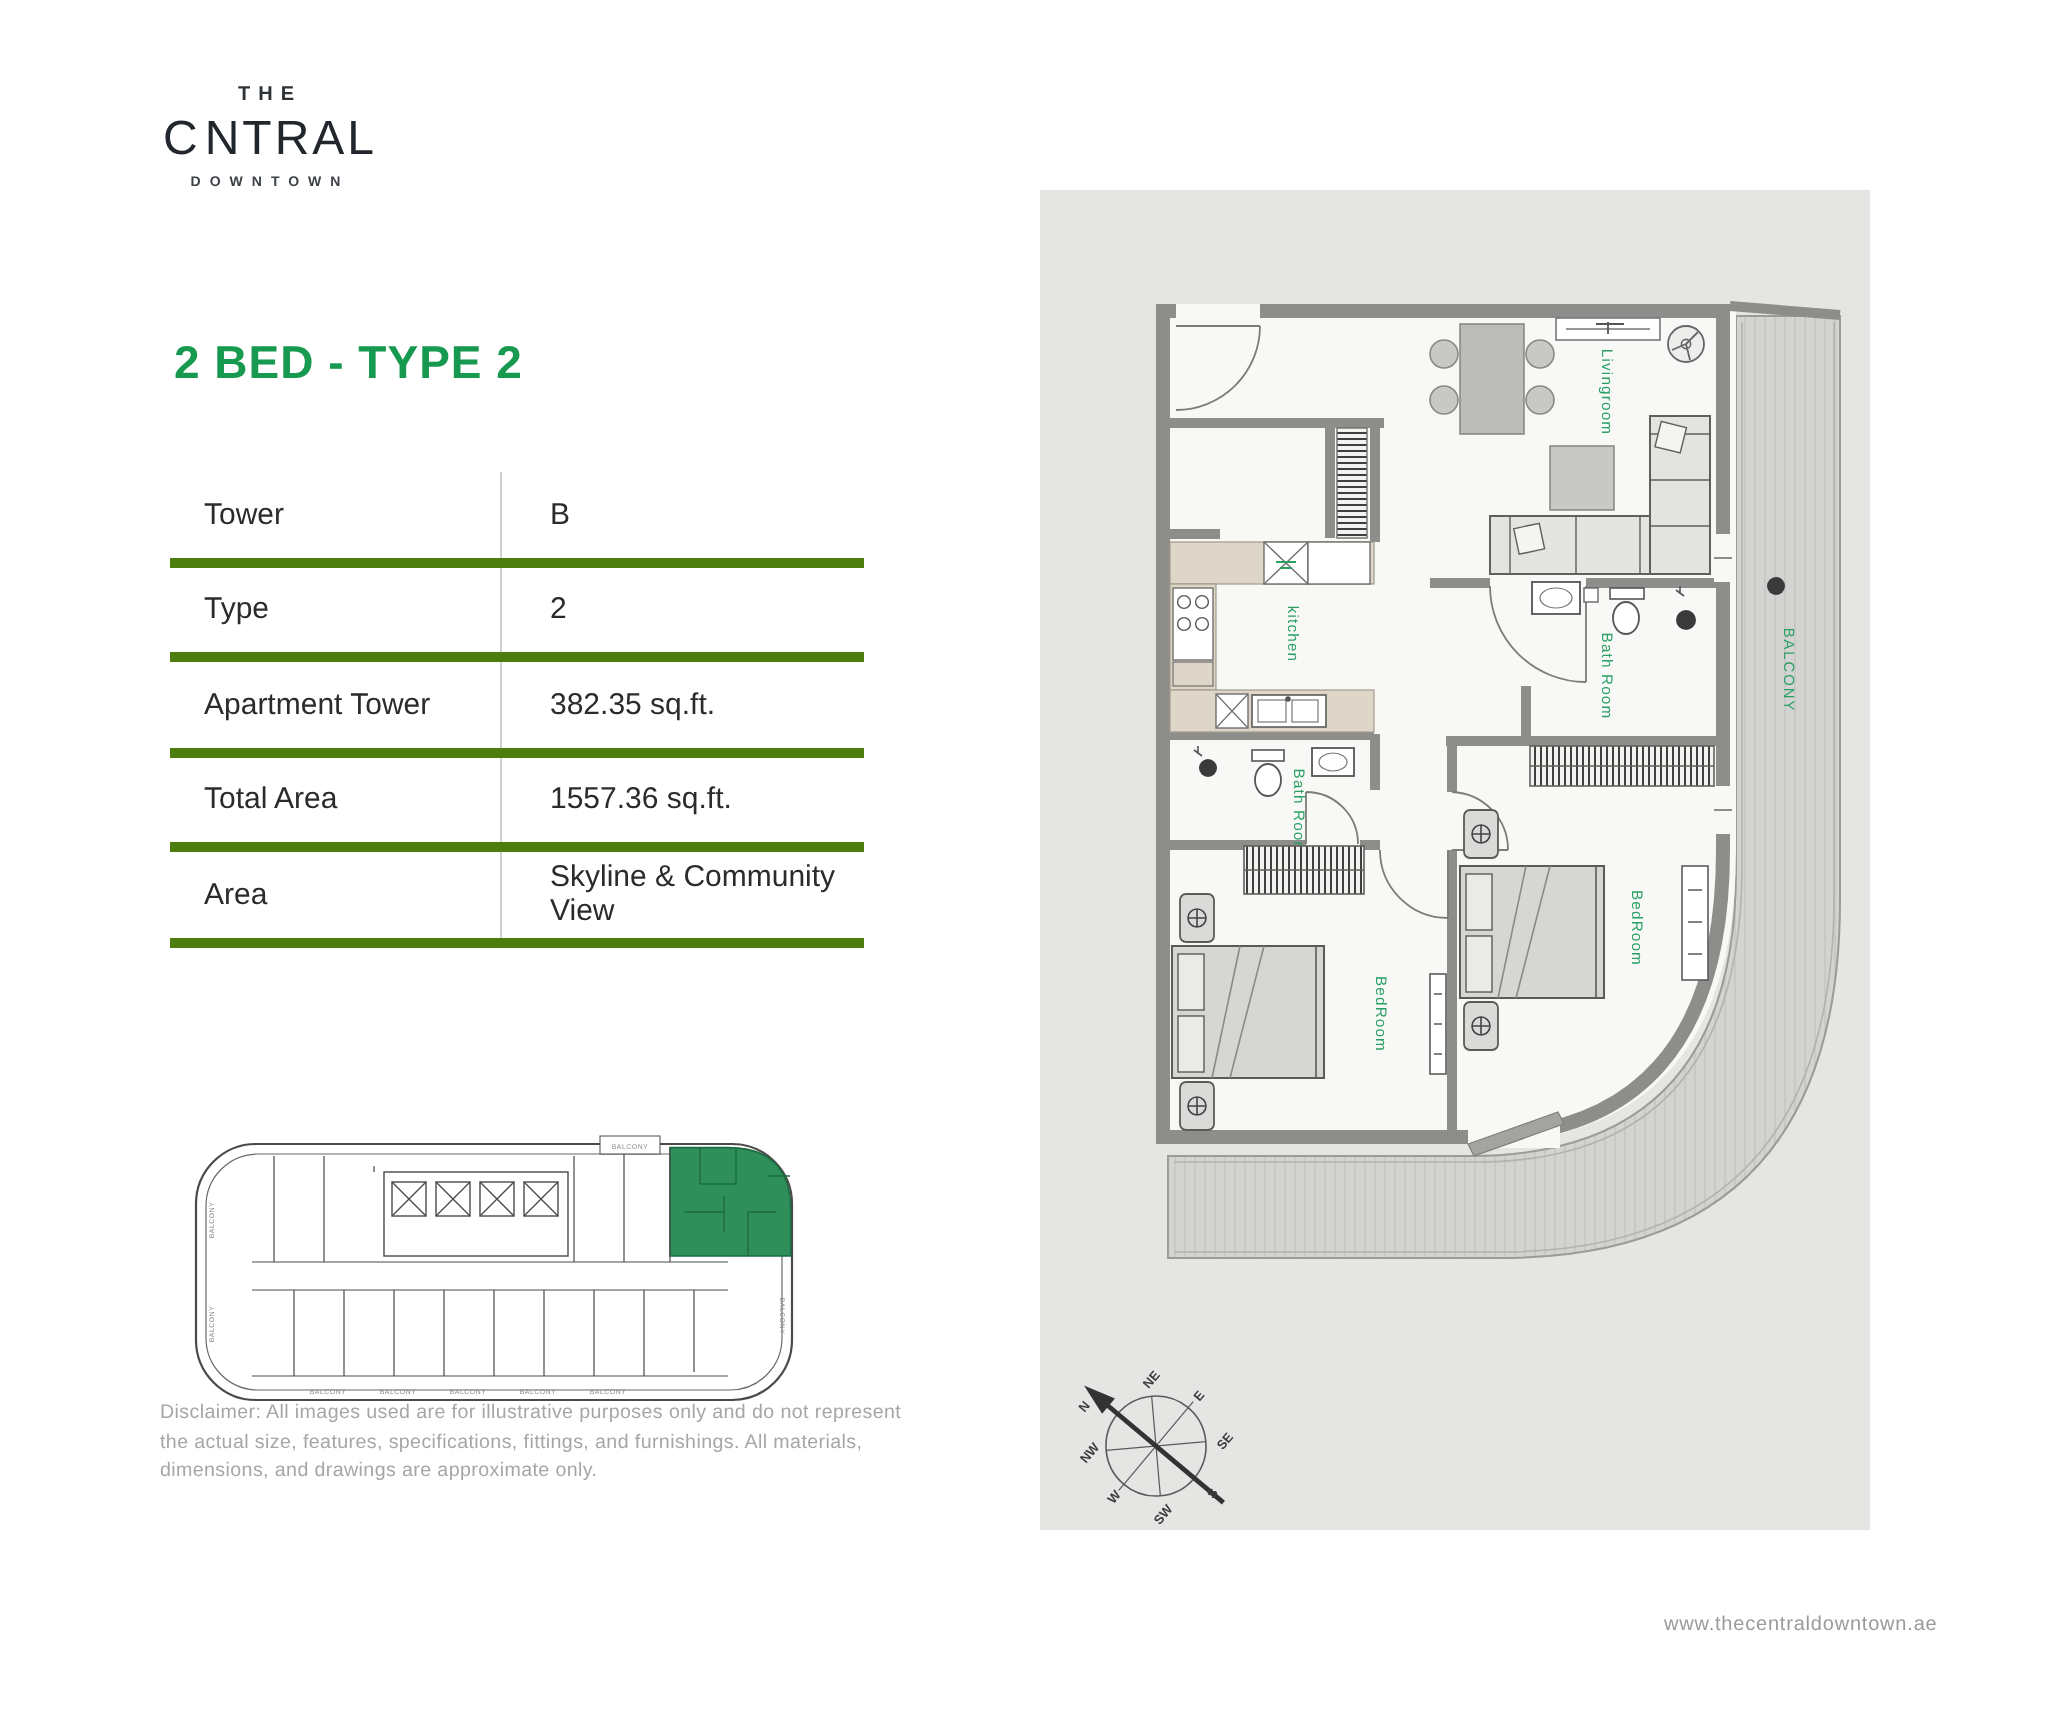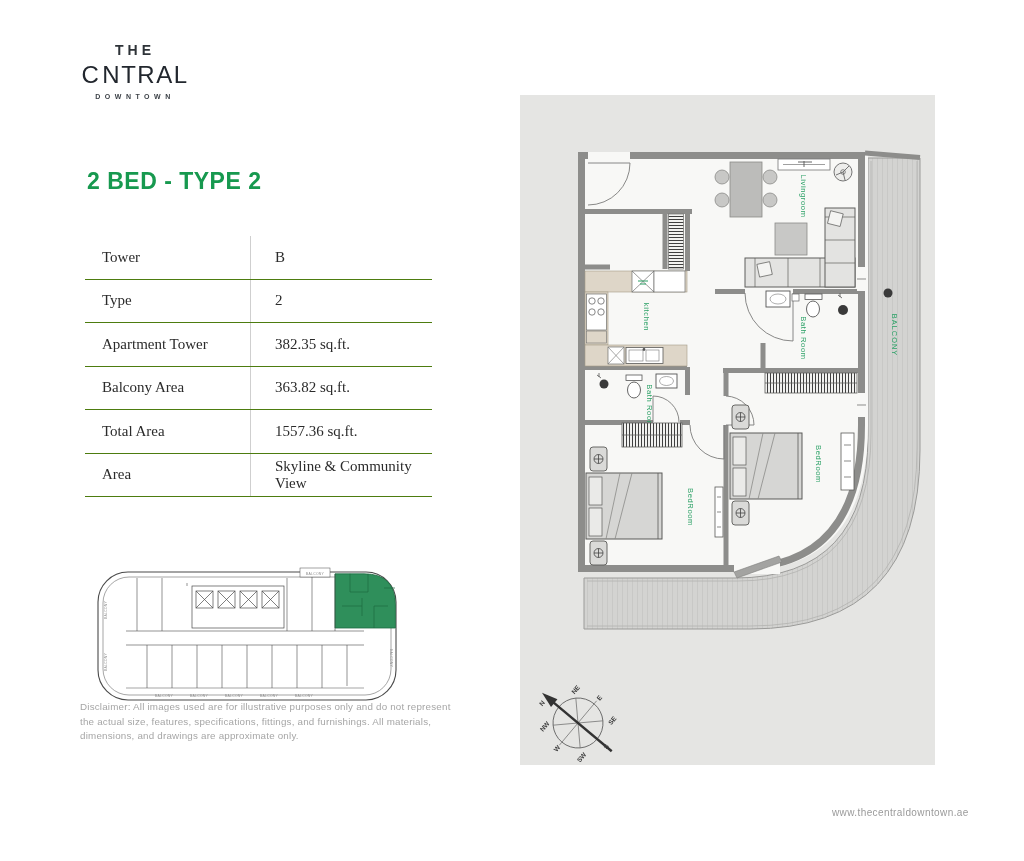--- a/index.html
+++ b/index.html
@@ -2,32 +2,32 @@
 <html><head>
 <meta charset="utf-8">
 <style>
   html,body{margin:0;padding:0;}
   body{
     width:1024px;height:861px;position:relative;background:#ffffff;
     font-family:"Liberation Sans","DejaVu Sans",sans-serif;overflow:hidden;
   }
   
   .logo{position:absolute;left:83px;top:42px;width:104px;text-align:center;}
-  .logo-the{font-size:14px;letter-spacing:4px;color:#2e3338;margin-bottom:3px;font-weight:600;}
+  .logo-the{font-size:10px;letter-spacing:4px;color:#2e3338;margin-bottom:3px;font-weight:600;}
   .logo-central{font-size:24px;color:#22272e;font-weight:500;letter-spacing:1.5px;
     display:flex;align-items:center;justify-content:center;}
   .logo-ebars{display:inline-block;width:13px;height:15px;margin:0 1px;
     background:repeating-linear-gradient(to bottom,#17994f 0 3.1px,transparent 3.1px 6px);}
   .logo-downtown{font-size:7px;letter-spacing:4.5px;color:#3c4147;margin-top:4px;font-weight:600;}
   
   .page-title{position:absolute;left:87px;top:168px;font-size:23px;font-weight:700;
     color:#17994f;letter-spacing:0.5px;}
   
   .spec-table{position:absolute;left:85px;top:236px;width:347px;}
-  .spec-row{display:flex;height:42.5px;align-items:stretch;border-bottom:1px solid #4d7c0f;font-family:Liberation Serif, serif;}
+  .spec-row{display:flex;height:42.5px;align-items:stretch;border-bottom:5px solid #4d7c0f;}
   .spec-label{width:148px;padding-left:17px;font-size:15px;color:#2b2b2b;
     display:flex;align-items:center;}
   .spec-value{flex:1;padding-left:24px;font-size:15px;color:#2b2b2b;
     border-left:1px solid #cfcfcf;display:flex;align-items:center;}
   
   .key-plan{position:absolute;left:92px;top:558px;}
   .disclaimer{position:absolute;left:80px;top:700px;width:372px;font-size:9.8px;
     color:#a6a6a6;line-height:1.5;letter-spacing:0.2px;}
   .website{position:absolute;left:832px;top:807px;font-size:10px;color:#9a9a9a;letter-spacing:0.4px;}
   
@@ -60,24 +60,20 @@
     <div class="spec-label">Tower</div>
     <div class="spec-value">B</div>
   </div>
   <div class="spec-row">
     <div class="spec-label">Type</div>
     <div class="spec-value">2</div>
   </div>
   <div class="spec-row">
     <div class="spec-label">Apartment Tower</div>
     <div class="spec-value">382.35 sq.ft.</div>
-  </div>
-  <div class="spec-row">
-    <div class="spec-label">Balcony Area</div>
-    <div class="spec-value">363.82 sq.ft.</div>
   </div>
   <div class="spec-row">
     <div class="spec-label">Total Area</div>
     <div class="spec-value">1557.36 sq.ft.</div>
   </div>
   <div class="spec-row">
     <div class="spec-label">Area</div>
     <div class="spec-value">Skyline &amp; Community View</div>
   </div>
 </div>

